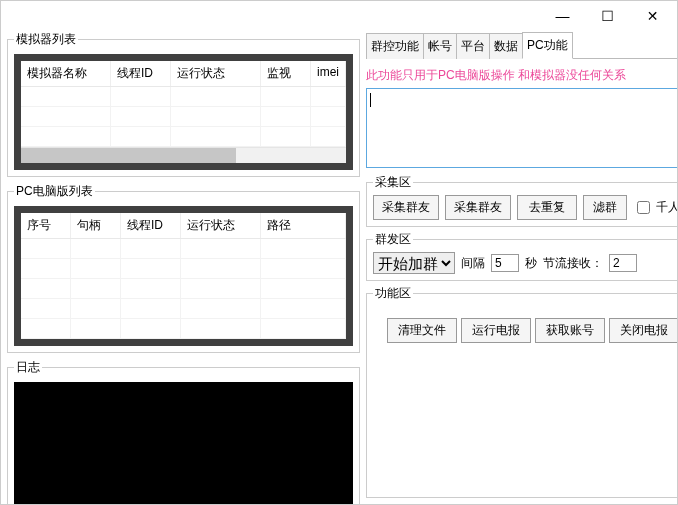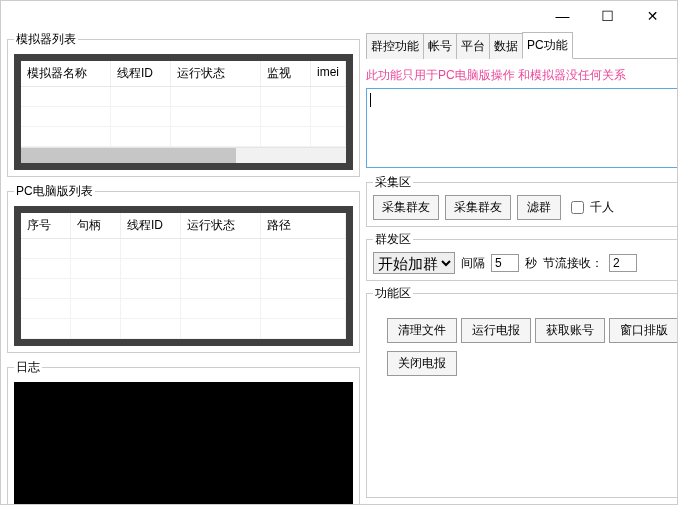--- a/index.html
+++ b/index.html
@@ -318,20 +318,21 @@
         <div class="cursor"></div>
       </div>
 
       <div style="height:6px"></div>
 
       <fieldset class="fs-small">
         <legend>采集区</legend>
         <div class="row">
           <button class="btn">采集群友</button>
           <button class="btn">采集群友</button>
+          <button class="btn">去重复</button>
           <button class="btn" style="min-width:44px">滤群</button>
           <label class="cb">
             <input type="checkbox" style="">
             <span>千人</span>
           </label>
         </div>
       </fieldset>
 
       <div style="height:4px"></div>
 
@@ -350,19 +351,18 @@
       </fieldset>
 
       <div style="height:4px"></div>
 
       <fieldset class="fs-small" style="flex:1">
         <legend>功能区</legend>
         <div class="fn-grid">
           <button class="btn">清理文件</button>
           <button class="btn">运行电报</button>
           <button class="btn">获取账号</button>
-          <button class="btn">窗口排版</button>
           <button class="btn">关闭电报</button>
         </div>
       </fieldset>
     </div>
   </div>
 </div>
 
 </body></html>

